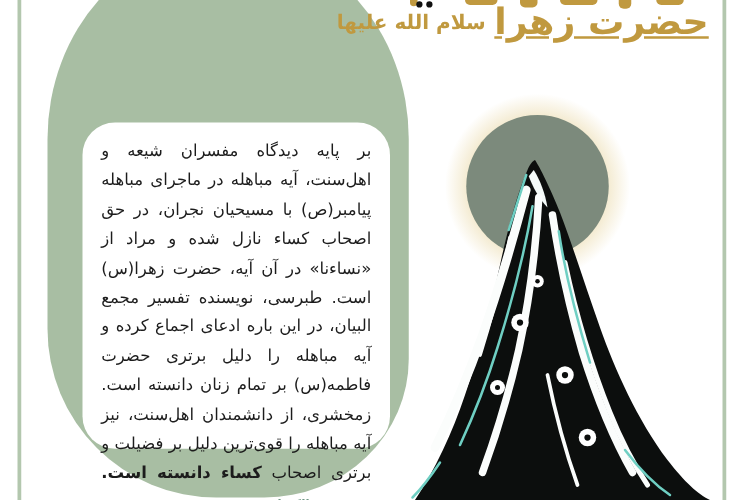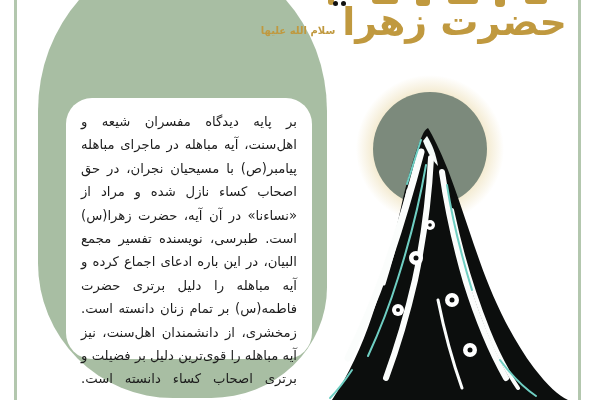--- a/index.html
+++ b/index.html
@@ -22,38 +22,38 @@
   .heading{
     position:absolute;top:13px;right:247px;direction:rtl;text-align:right;
     font-size:25px;line-height:36px;font-weight:bold;color:var(--ink,#141414);
     white-space:nowrap;
   }
 
   .title-row{
     position:absolute;top:3px;right:33px;direction:rtl;
     display:flex;align-items:flex-end;gap:7px;white-space:nowrap;
   }
-  .title-big{font-size:38px;line-height:1;font-weight:bold;color:var(--gold,#C0993F);}
-  .title-honorific{font-size:10px;font-weight:bold;color:var(--gold,#C0993F);padding-bottom:5px;}
+  .title-big{font-size:29px;line-height:1;font-weight:bold;color:var(--gold,#C0993F);text-decoration:underline;}
+  .title-honorific{font-size:16px;font-weight:bold;color:var(--gold,#C0993F);padding-bottom:5px;}
 
   
   .clip-frag{position:absolute;left:320px;top:0;width:246px;height:11px;}
   .clip-frag i{position:absolute;background:var(--gold,#C0993F);border-radius:0 0 4px 4px;top:-2px;}
   .clip-frag i.dot{background:#111;border-radius:50%;top:1px;width:5px;height:5px;}
 
   .text-card{
     position:absolute;left:66px;top:98px;width:246px;height:261px;
     background:#ffffff;border-radius:26px;box-sizing:border-box;
     padding:12px 15px 8px 15px;
   }
   .text-card p{
     margin:0;direction:rtl;text-align:justify;text-align-last:right;
     font-size:13.2px;line-height:23.4px;color:#1c1c1c;
   }
-  .text-card b{font-weight:normal;}
+  .text-card b{font-weight:bold;}
   .citation{font-size:9.5px;color:var(--citation,#6F9885);font-weight:bold;}
 
   svg.art{position:absolute;left:0;top:0;pointer-events:none;}
 </style>
 </head>
 <body>
 
 <div class="stage">
 
   <div class="rule left"></div>

